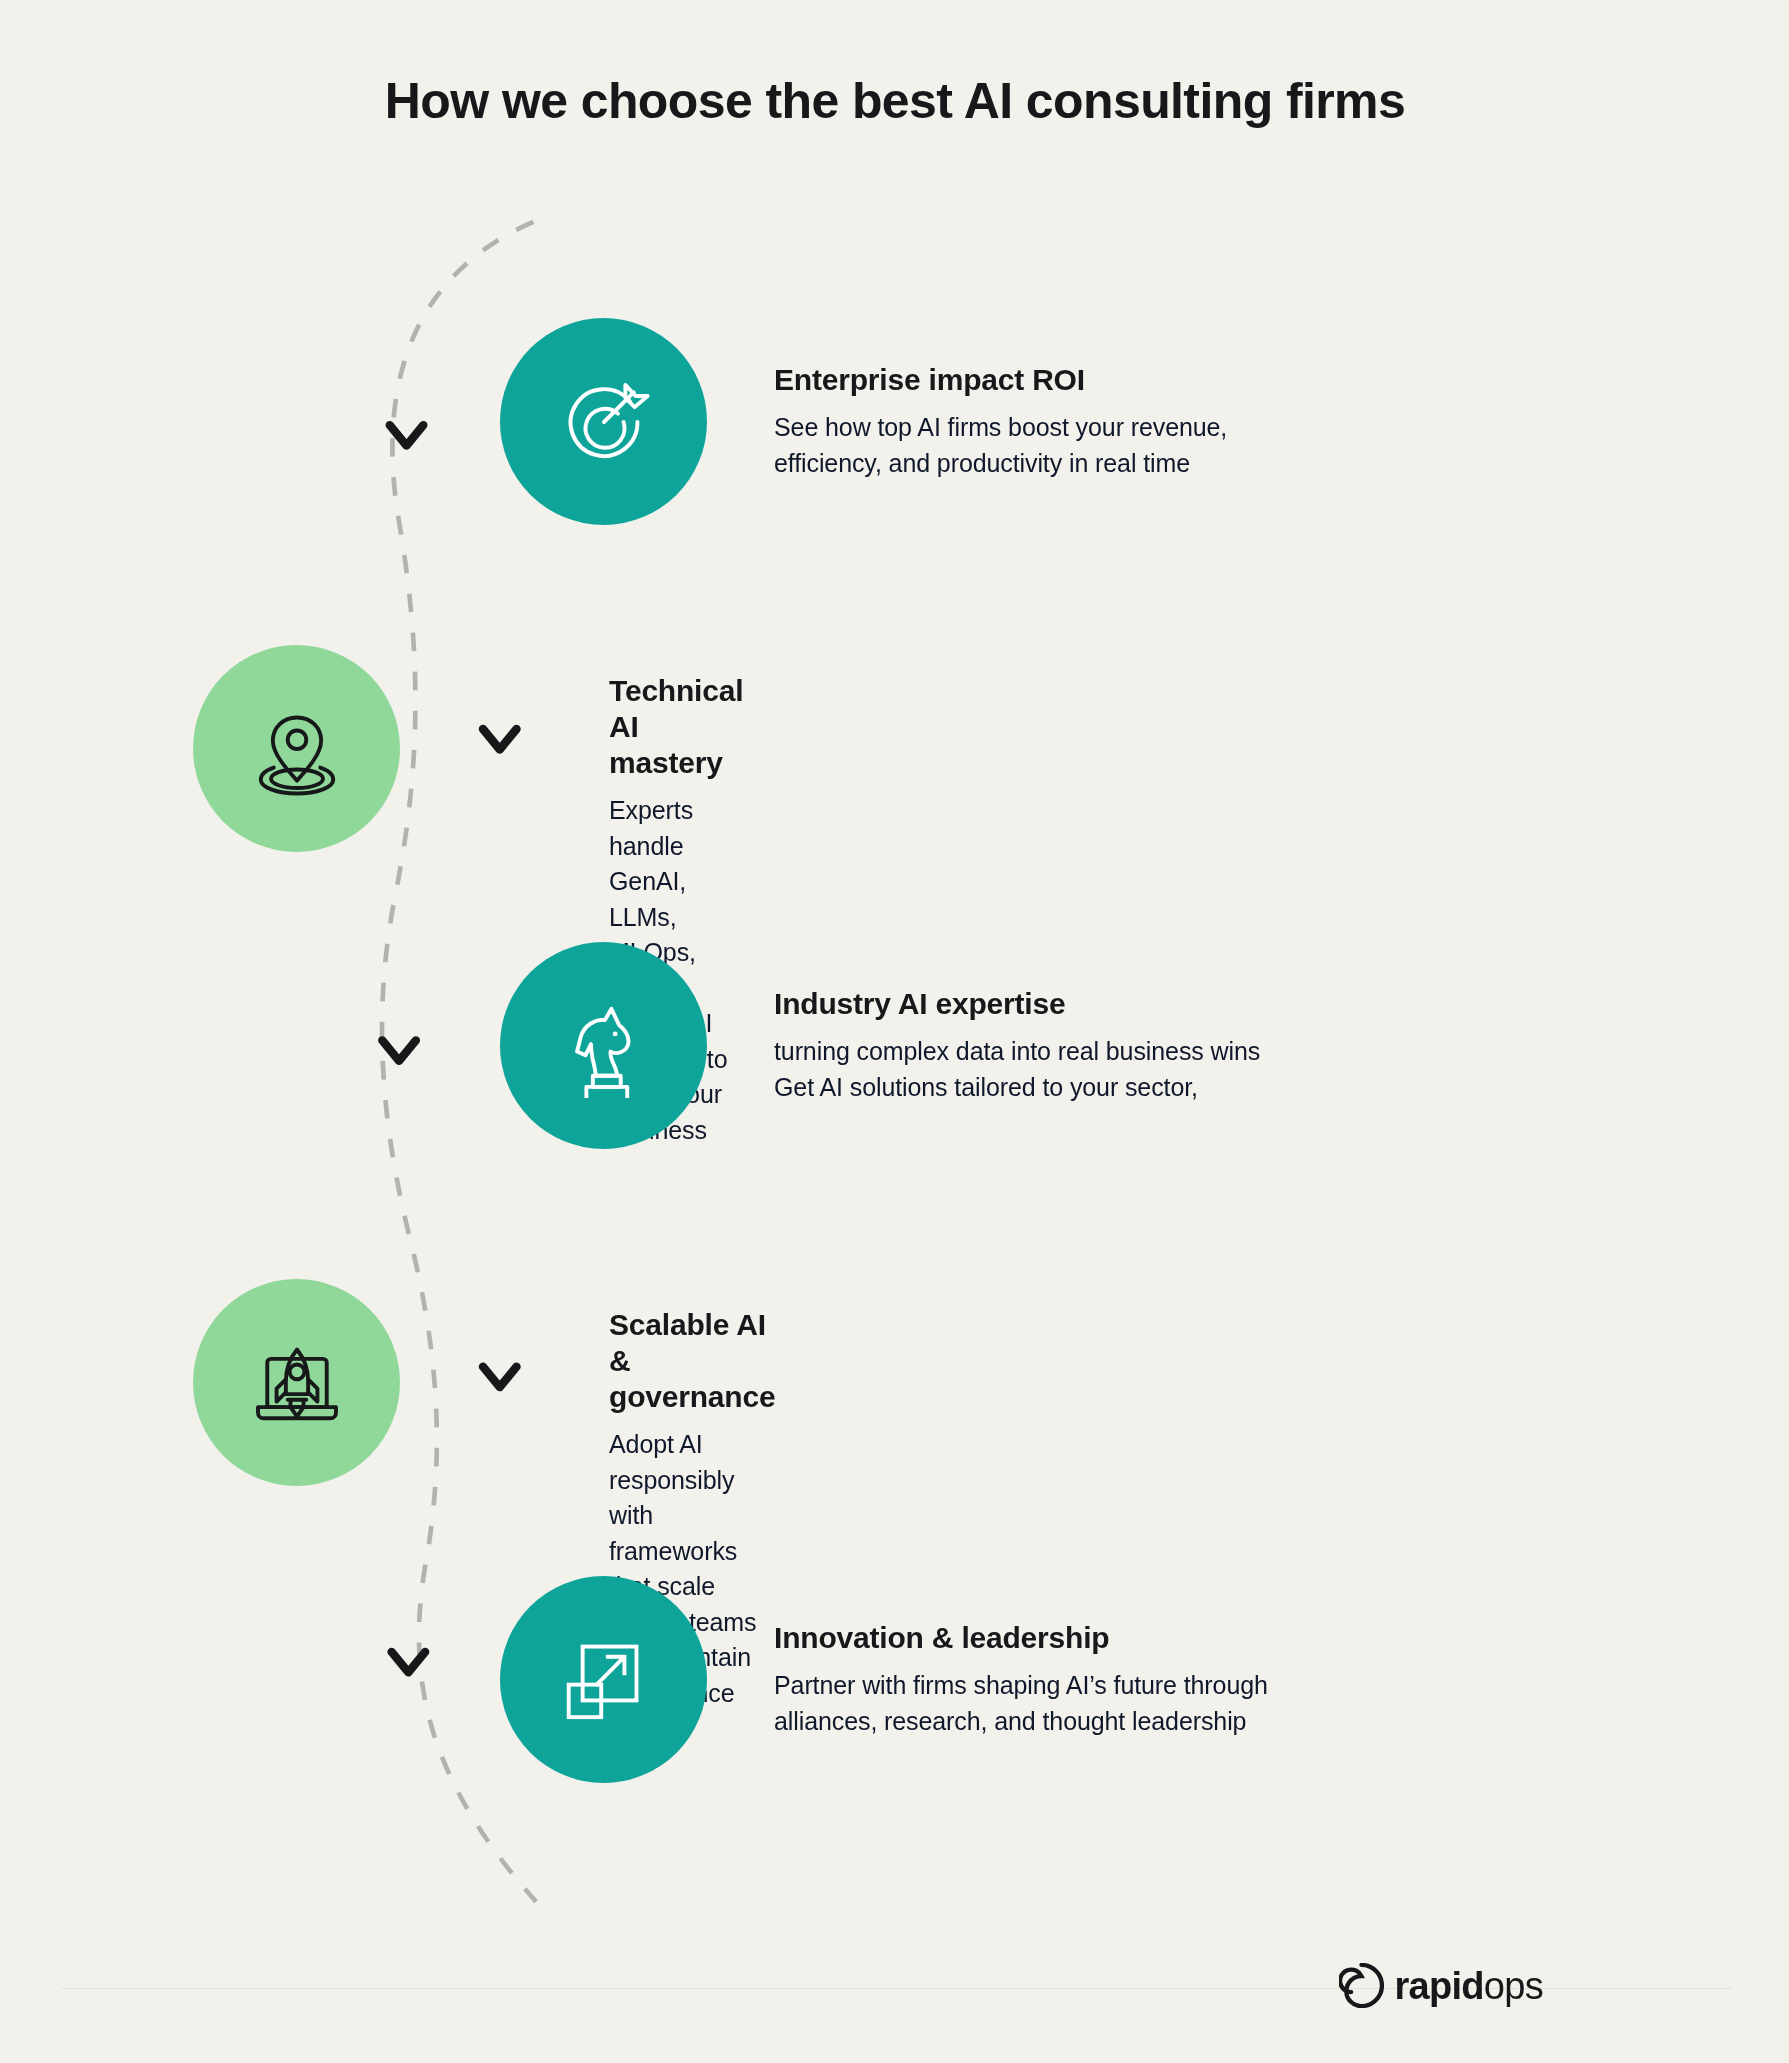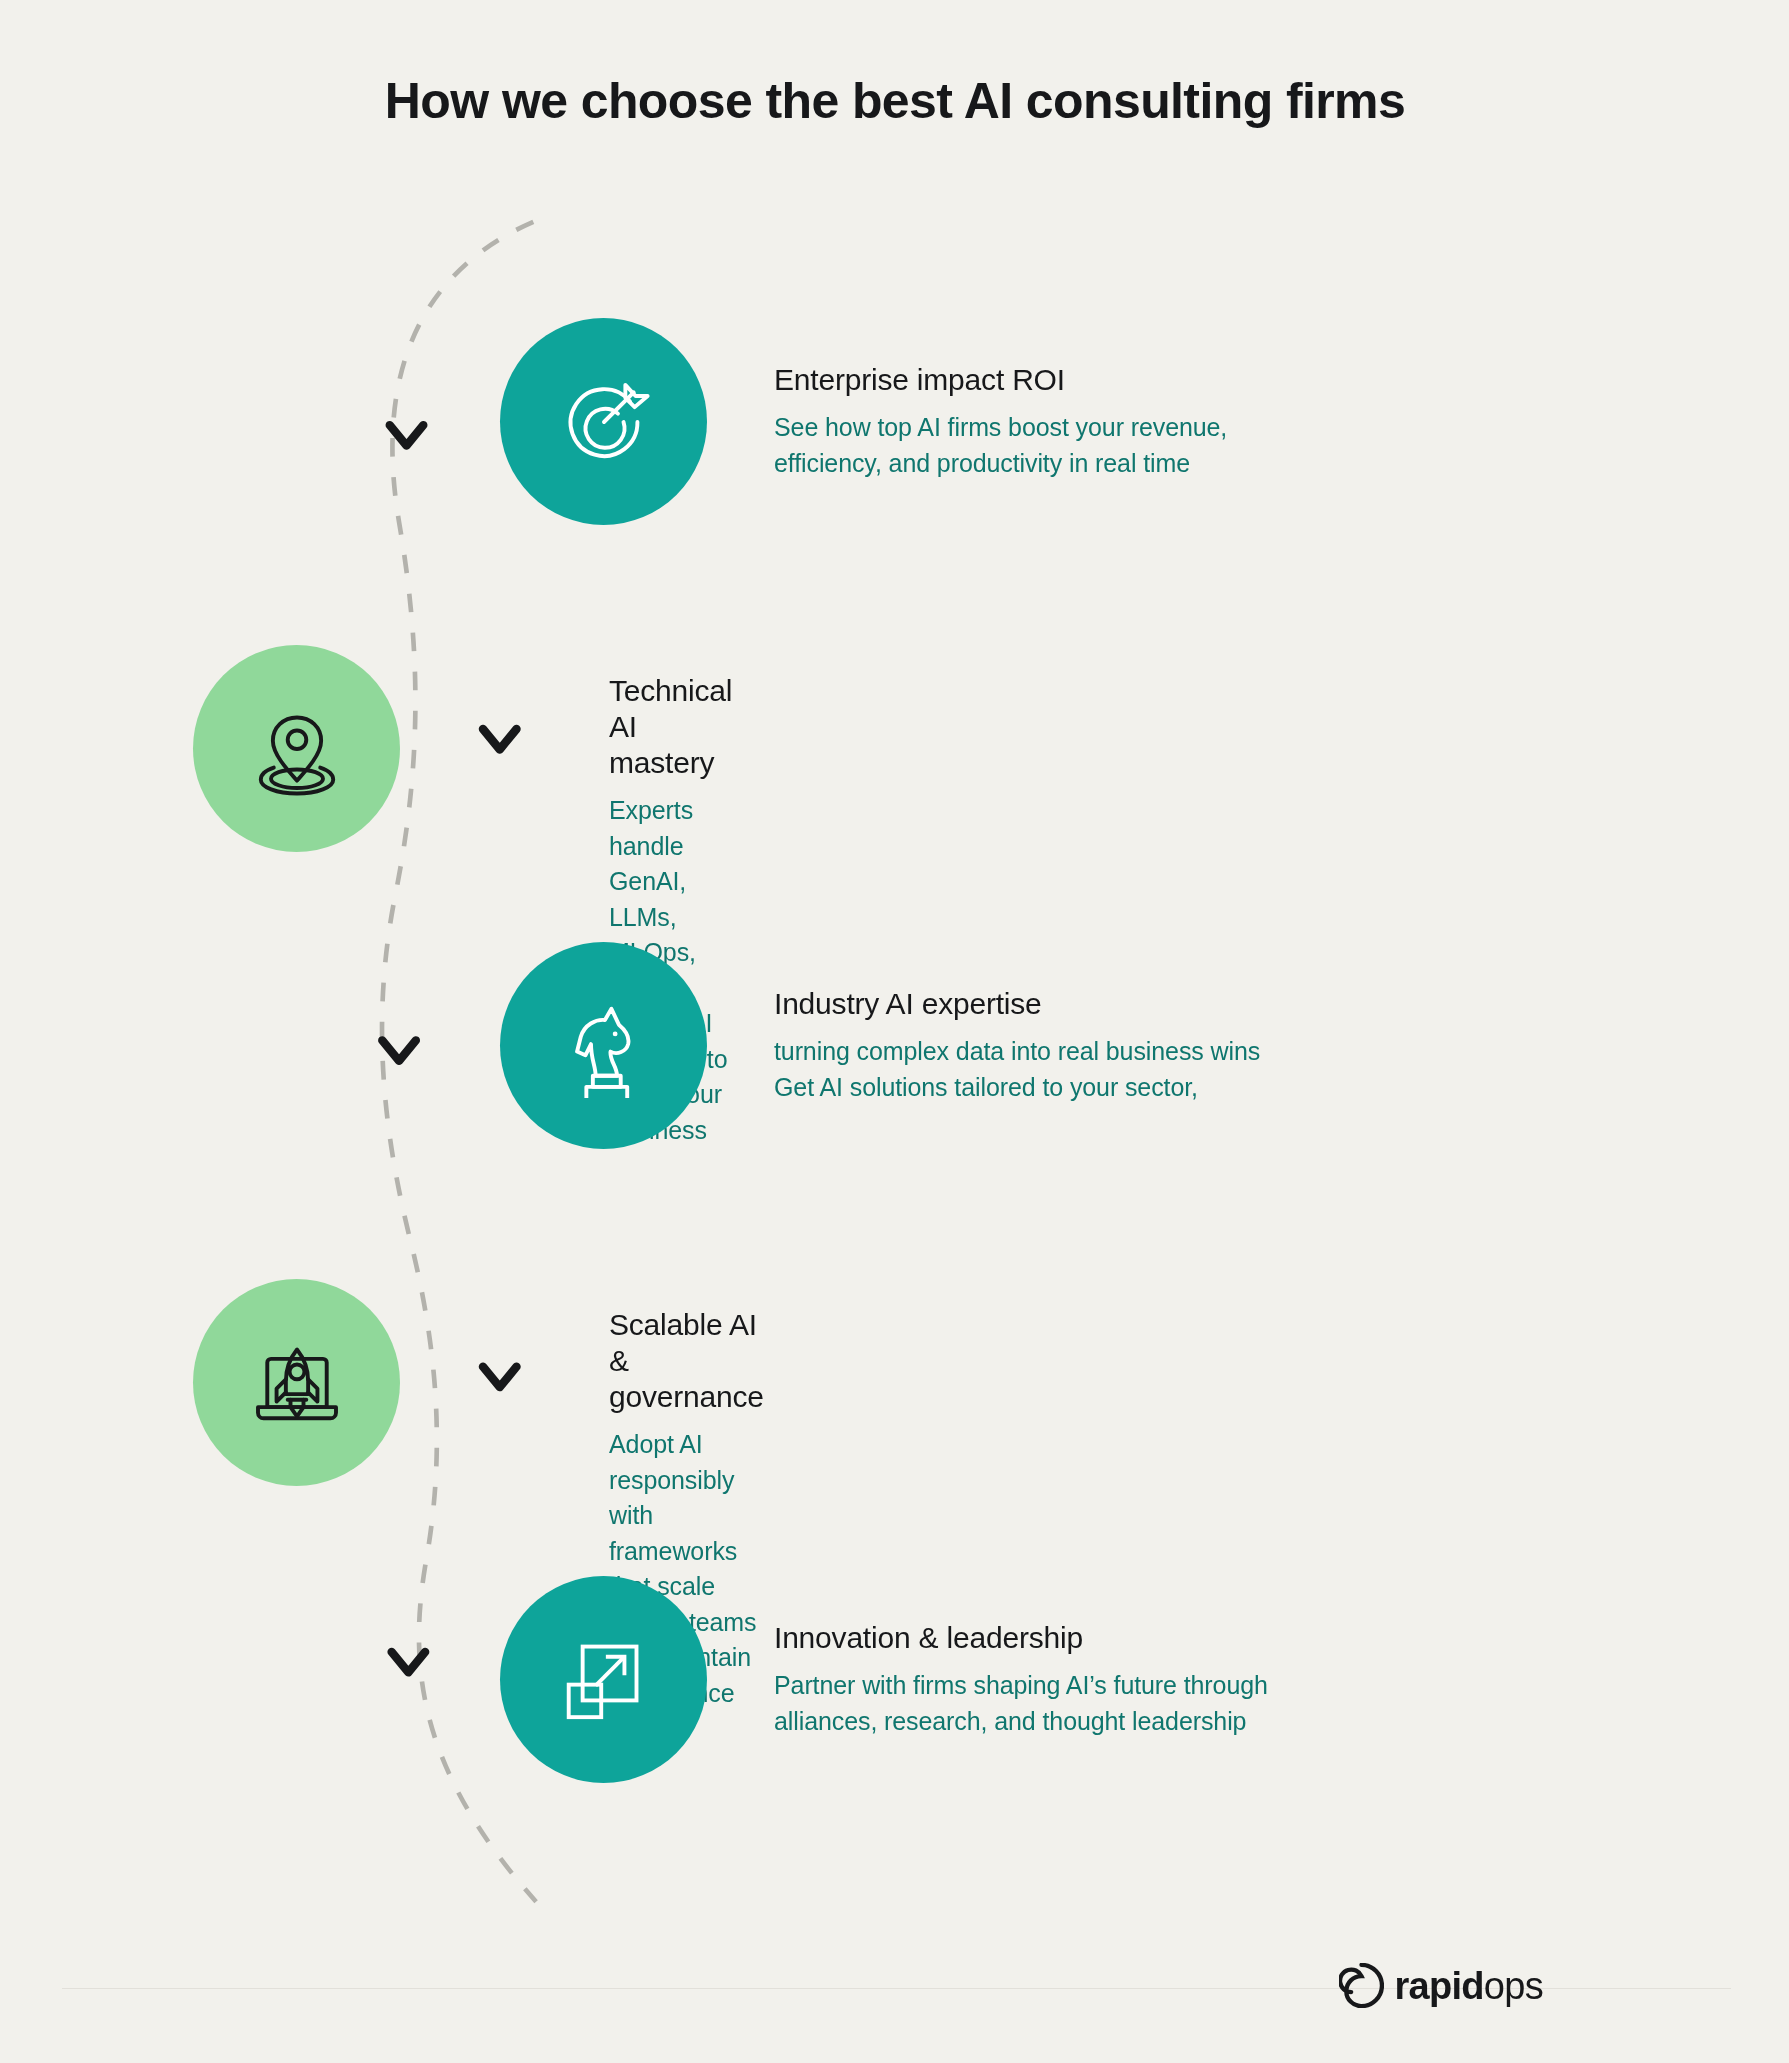--- a/index.html
+++ b/index.html
@@ -64,30 +64,30 @@
   .icon-circle.teal  { background: #0ea49a; }
   .icon-circle.green { background: #90d89a; }
 
   .icon-circle svg { display: block; }
 
   .step-text { margin-left: 67px; }
   .step.left-side .step-text { margin-left: 16px; }
 
   .step-title {
     font-size: 30px;
-    font-weight: 400;
+    font-weight: 700;
     color: #17181a;
     letter-spacing: -0.2px;
     margin-bottom: 12px;
     line-height: 1.2;
   }
   .step-desc {
     font-size: 25px;
     font-weight: 400;
-    color: #0f766e;
+    color: #0f172a;
     line-height: 1.42;
     letter-spacing: -0.1px;
   }
 
   
   #step-1 { top: 318px;  left: 500px; }
   #step-2 { top: 645px;  left: 193px; }
   #step-3 { top: 942px; left: 500px; }
   #step-4 { top: 1279px; left: 193px; justify-content: center; }
   #step-5 { top: 1576px; left: 500px; }

